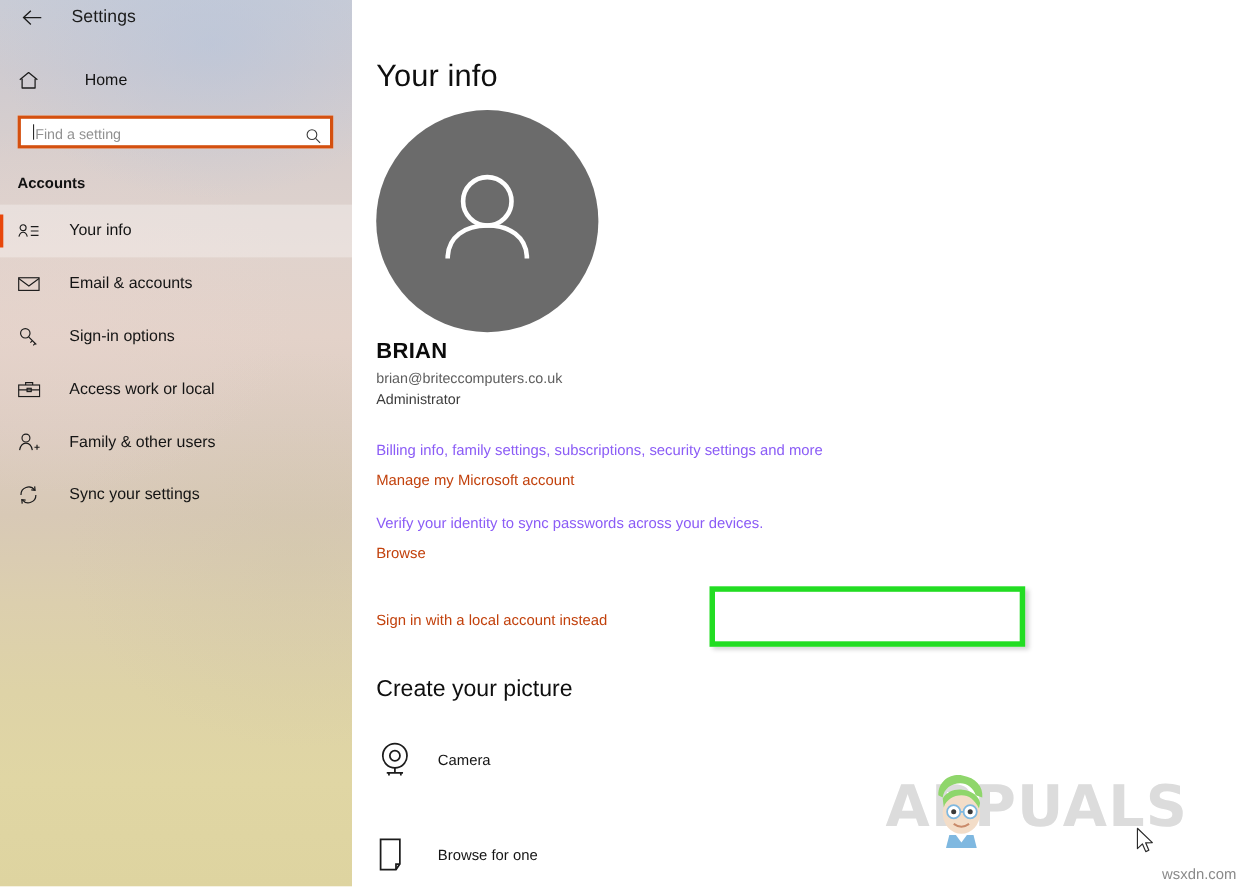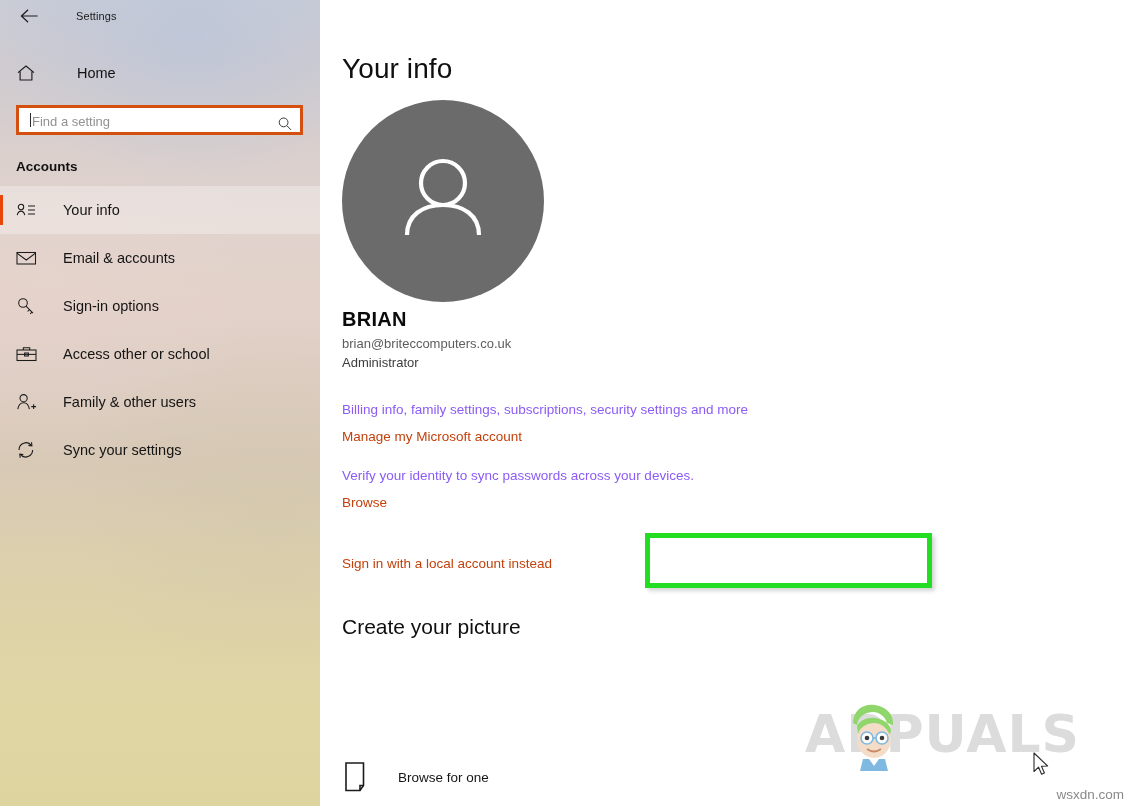--- a/index.html
+++ b/index.html
@@ -66,22 +66,22 @@
   }
   .back-btn {
     width: 30px;
     height: 26px;
     display: flex;
     align-items: center;
     justify-content: center;
   }
   .back-btn svg { display:block; }
   .title-text {
-    margin-left: 32px;
-    font-size: 11px;
+    margin-left: 21px;
+    font-size: 16px;
     color: #1b1b1b;
     letter-spacing: .1px;
   }
 
   .home-row {
     height: 40px;
     display: flex;
     align-items: center;
     padding-left: 16px;
     margin-top: 21px;
@@ -423,21 +423,21 @@
 
         <div class="nav-item">
           <div class="nav-icon">
             <svg width="21" height="17" viewBox="0 0 21 17">
               <path d="M7.3 4 L7.3 1.8 L13.7 1.8 L13.7 4" fill="none" stroke="#1c1c1c" stroke-width="1.05"></path>
               <rect x="1" y="4" width="19" height="10.5" fill="none" stroke="#1c1c1c" stroke-width="1.05"></rect>
               <path d="M1 8.4 H20" stroke="#1c1c1c" stroke-width="1.05" fill="none"></path>
               <rect x="8.6" y="7" width="3.8" height="3" fill="none" stroke="#1c1c1c" stroke-width="1.05"></rect>
             </svg>
           </div>
-          <div class="nav-label">Access other or school</div>
+          <div class="nav-label">Access work or local</div>
         </div>
 
         <div class="nav-item">
           <div class="nav-icon">
             <svg width="21" height="18" viewBox="0 0 21 18">
               <circle cx="7.6" cy="5.2" r="3.6" fill="none" stroke="#1c1c1c" stroke-width="1.05"></circle>
               <path d="M1.8 16.2 C2.6 11.6 4.9 9.8 7.6 9.8 C10.3 9.8 12.6 11.6 13.4 16.2" fill="none" stroke="#1c1c1c" stroke-width="1.05"></path>
               <path d="M15.3 13.6 H20 M17.65 11.3 V15.9" stroke="#1c1c1c" stroke-width="1.05" fill="none"></path>
             </svg>
           </div>
@@ -481,20 +481,32 @@
     <a class="link" id="manage-link">Manage my Microsoft account</a>
 
     <div class="info-line" id="verify-text">Verify your identity to sync passwords across your devices.</div>
     <a class="link" id="verify-link">Browse</a>
 
     <div class="highlight-box"></div>
     <a class="link" id="local-link">Sign in with a local account instead</a>
 
     <div class="section-heading">Create your picture</div>
 
+    <div class="picture-option" id="camera-option">
+      <div class="picture-icon">
+        <svg width="30" height="32" viewBox="0 0 30 32">
+          <circle cx="15" cy="13" r="11" fill="none" stroke="#1c1c1c" stroke-width="1.6"></circle>
+          <circle cx="15" cy="13" r="4.6" fill="none" stroke="#1c1c1c" stroke-width="1.6"></circle>
+          <path d="M15 24.2 L15 27.8" stroke="#1c1c1c" stroke-width="1.6" fill="none"></path>
+          <path d="M7.6 28.6 H22.4" stroke="#1c1c1c" stroke-width="1.6" fill="none"></path>
+          <path d="M9.6 28.6 L9.6 31 M20.4 28.6 L20.4 31" stroke="#1c1c1c" stroke-width="1.6" fill="none"></path>
+        </svg>
+      </div>
+      <div class="picture-label">Camera</div>
+    </div>
 
     <div class="picture-option" id="browse-option">
       <div class="picture-icon">
         <svg width="26" height="32" viewBox="0 0 26 32">
           <path d="M2 2 H19.5 V24.5 L16 29.5 H2 Z" fill="none" stroke="#1c1c1c" stroke-width="1.6" stroke-linejoin="miter"></path>
           <path d="M16 29.5 L16 24.5 L19.5 24.5" fill="none" stroke="#1c1c1c" stroke-width="1.6"></path>
         </svg>
       </div>
       <div class="picture-label">Browse for one</div>
     </div>

